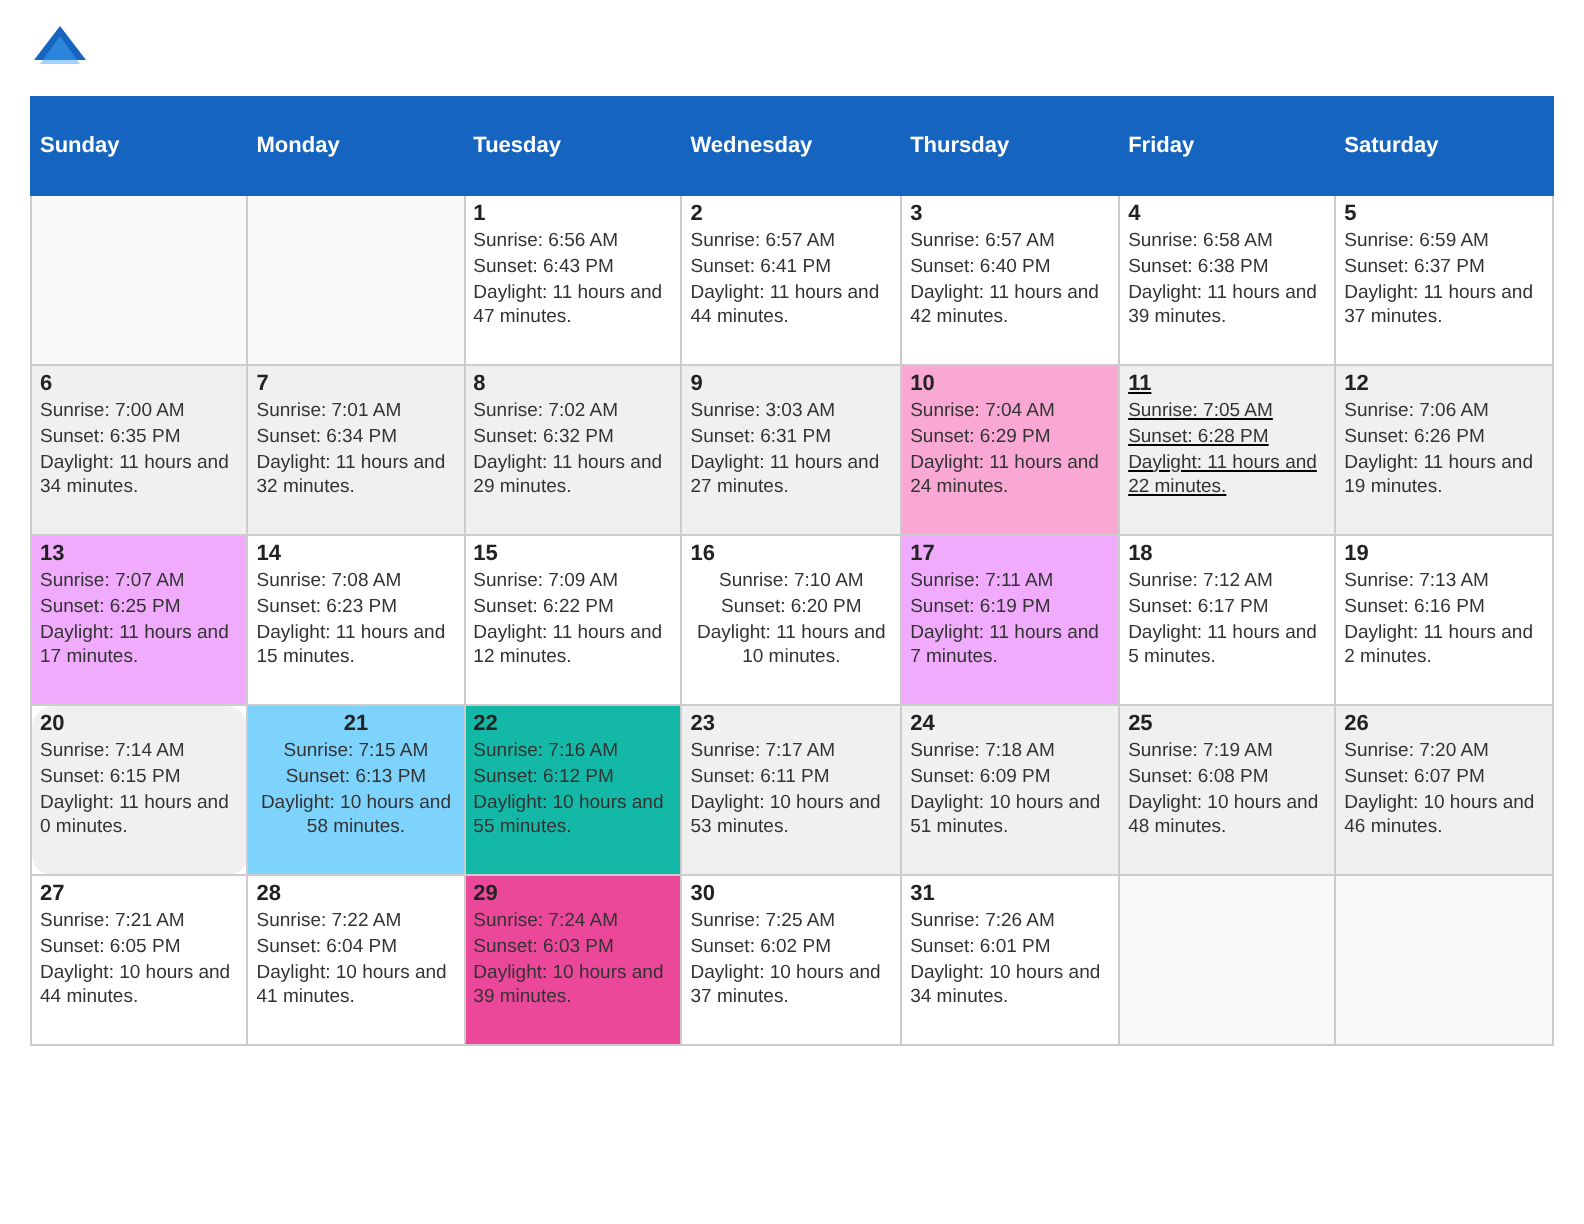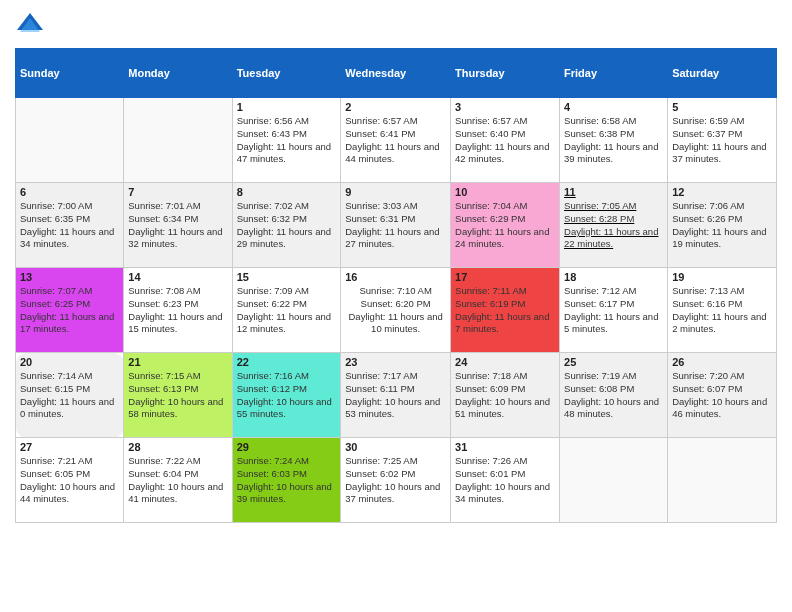--- a/index.html
+++ b/index.html
@@ -208,21 +208,21 @@
 Daylight: 11 hours and 22 minutes.</div>
           </td>
           <td style="background: rgb(240, 240, 240);">
             <span class="day-num">12</span>
             <div class="day-info" style="white-space: pre-line;">Sunrise: 7:06 AM
 Sunset: 6:26 PM
 Daylight: 11 hours and 19 minutes.</div>
           </td>
         </tr>
         <tr>
-          <td style="background: #d946ef; margin-top: 44px;">
+          <td style="background: #f0abfc; margin-top: 44px;">
             <span class="day-num">13</span>
             <div class="day-info" style="white-space: pre-line;">Sunrise: 7:07 AM
 Sunset: 6:25 PM
 Daylight: 11 hours and 17 minutes.</div>
           </td>
           <td style="background: rgb(255, 255, 255);">
             <span class="day-num">14</span>
             <div class="day-info" style="white-space: pre-line;">Sunrise: 7:08 AM
 Sunset: 6:23 PM
 Daylight: 11 hours and 15 minutes.</div>
@@ -232,21 +232,21 @@
             <div class="day-info" style="white-space: pre-line;">Sunrise: 7:09 AM
 Sunset: 6:22 PM
 Daylight: 11 hours and 12 minutes.</div>
           </td>
           <td style="background: rgb(255, 255, 255);">
             <span class="day-num">16</span>
             <div class="day-info" style="white-space: pre-line; text-align: center;">Sunrise: 7:10 AM
 Sunset: 6:20 PM
 Daylight: 11 hours and 10 minutes.</div>
           </td>
-          <td style="background: #ef4444;">
+          <td style="background: #f0abfc;">
             <span class="day-num">17</span>
             <div class="day-info" style="white-space: pre-line;">Sunrise: 7:11 AM
 Sunset: 6:19 PM
 Daylight: 11 hours and 7 minutes.</div>
           </td>
           <td style="background: rgb(255, 255, 255);">
             <span class="day-num">18</span>
             <div class="day-info" style="white-space: pre-line;">Sunrise: 7:12 AM
 Sunset: 6:17 PM
 Daylight: 11 hours and 5 minutes.</div>
@@ -258,27 +258,27 @@
 Daylight: 11 hours and 2 minutes.</div>
           </td>
         </tr>
         <tr>
           <td style="background: rgb(240, 240, 240); border-radius: 11px;">
             <span class="day-num">20</span>
             <div class="day-info" style="white-space: pre-line;">Sunrise: 7:14 AM
 Sunset: 6:15 PM
 Daylight: 11 hours and 0 minutes.</div>
           </td>
-          <td style="background: #bef264;">
+          <td style="background: #7dd3fc; text-align: center;">
             <span class="day-num">21</span>
             <div class="day-info" style="white-space: pre-line;">Sunrise: 7:15 AM
 Sunset: 6:13 PM
 Daylight: 10 hours and 58 minutes.</div>
           </td>
-          <td style="background: #5eead4; margin-left: 24px;">
+          <td style="background: #14b8a6; margin-left: 24px;">
             <span class="day-num">22</span>
             <div class="day-info" style="white-space: pre-line;">Sunrise: 7:16 AM
 Sunset: 6:12 PM
 Daylight: 10 hours and 55 minutes.</div>
           </td>
           <td style="background: rgb(240, 240, 240);">
             <span class="day-num">23</span>
             <div class="day-info" style="white-space: pre-line;">Sunrise: 7:17 AM
 Sunset: 6:11 PM
 Daylight: 10 hours and 53 minutes.</div>
@@ -308,21 +308,21 @@
             <div class="day-info" style="white-space: pre-line;">Sunrise: 7:21 AM
 Sunset: 6:05 PM
 Daylight: 10 hours and 44 minutes.</div>
           </td>
           <td style="background: rgb(255, 255, 255);">
             <span class="day-num">28</span>
             <div class="day-info" style="white-space: pre-line;">Sunrise: 7:22 AM
 Sunset: 6:04 PM
 Daylight: 10 hours and 41 minutes.</div>
           </td>
-          <td style="background: #84cc16;">
+          <td style="background: #ec4899;">
             <span class="day-num">29</span>
             <div class="day-info" style="white-space: pre-line;">Sunrise: 7:24 AM
 Sunset: 6:03 PM
 Daylight: 10 hours and 39 minutes.</div>
           </td>
           <td style="background: rgb(255, 255, 255);">
             <span class="day-num">30</span>
             <div class="day-info" style="white-space: pre-line;">Sunrise: 7:25 AM
 Sunset: 6:02 PM
 Daylight: 10 hours and 37 minutes.</div>

